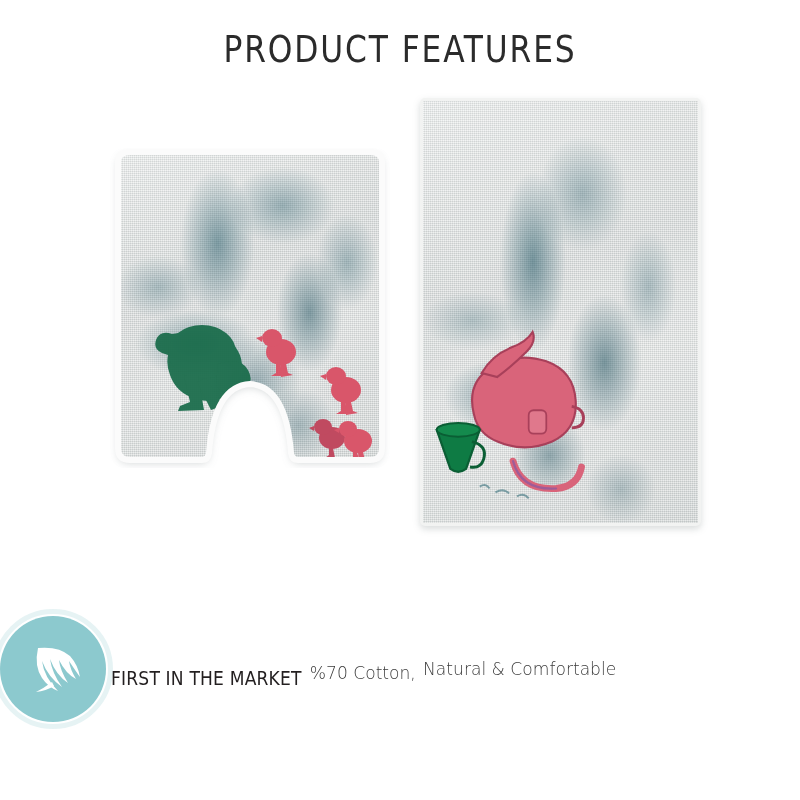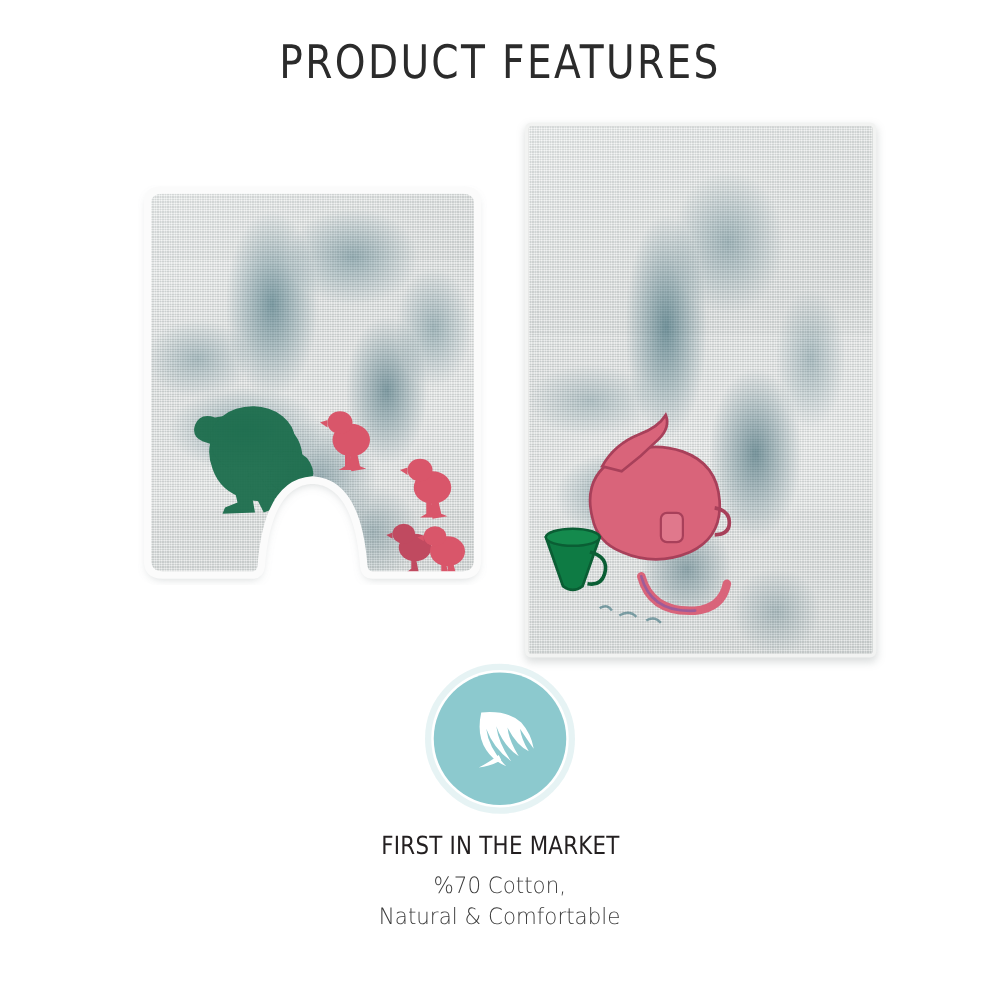--- a/index.html
+++ b/index.html
@@ -93,21 +93,21 @@
     position: absolute;
     top: 536px;
     left: 0;
     width: 800px;
     height: 264px;
     display: flex;
   }
   .feature {
     flex: 1 1 0;
     display: flex;
-    flex-direction: column;
+    flex-direction: row;
     align-items: center;
   }
   .icon-badge {
     width: 106px;
     height: 106px;
     border-radius: 50%;
     display: flex;
     align-items: center;
     justify-content: center;
     position: relative;

